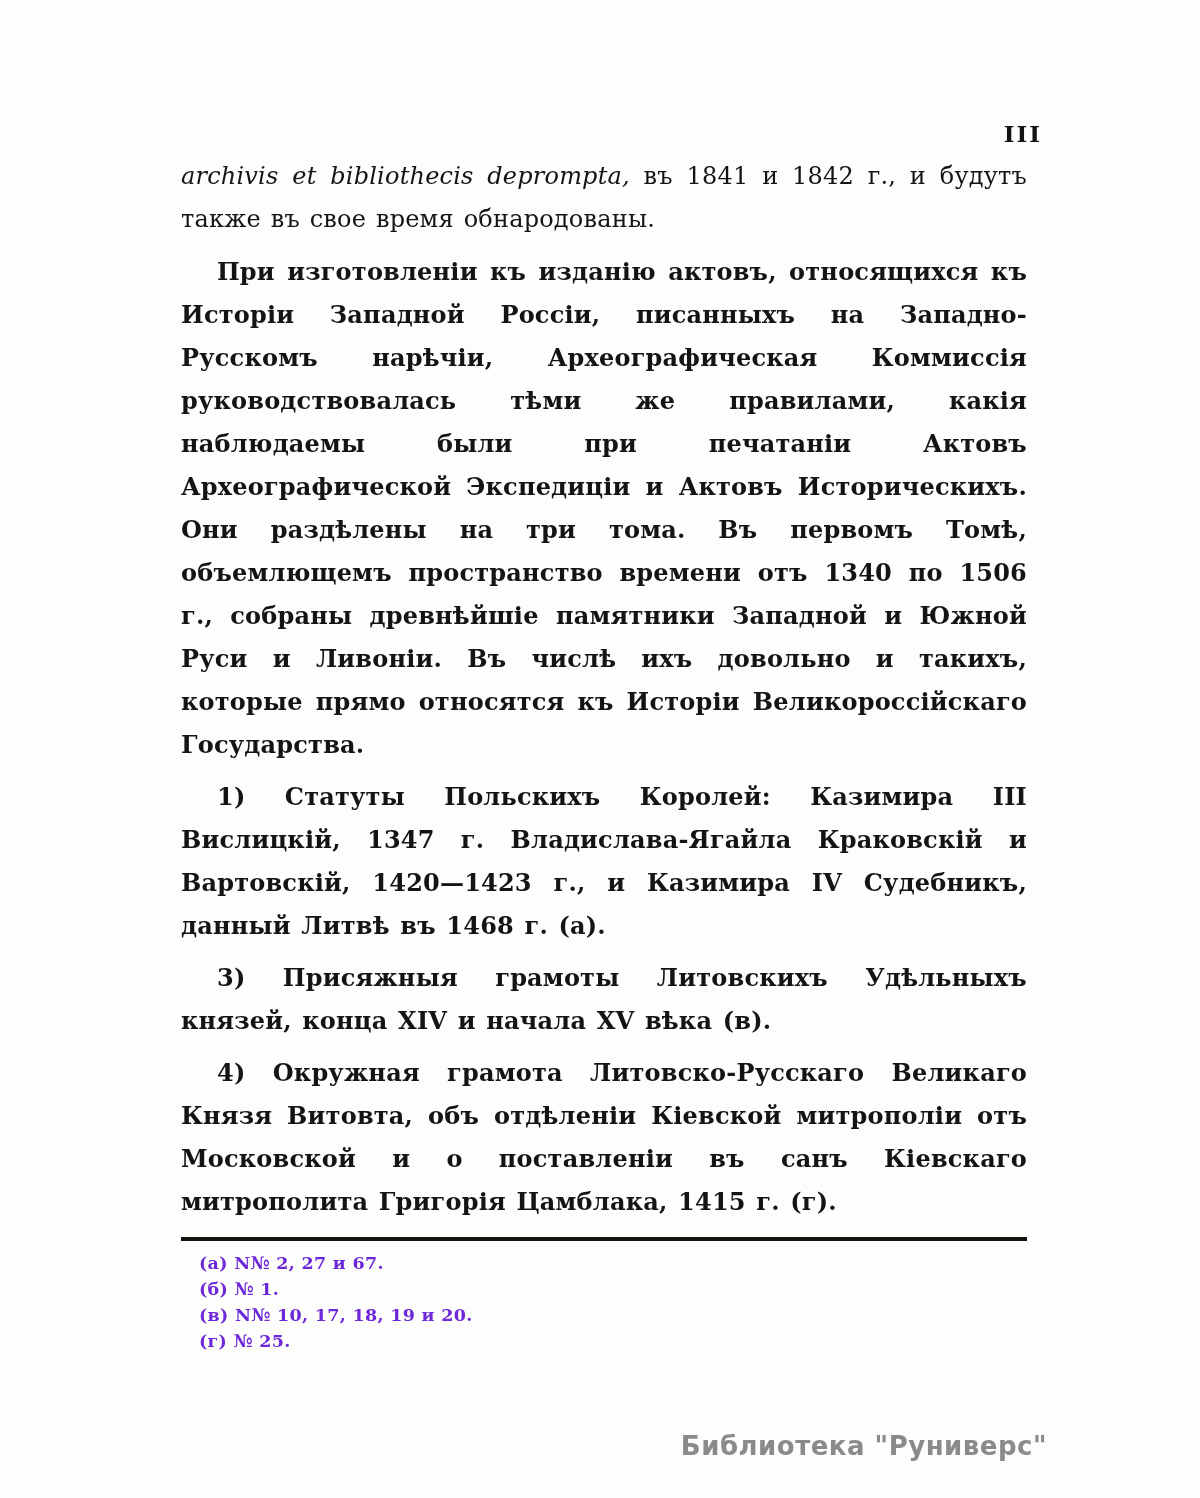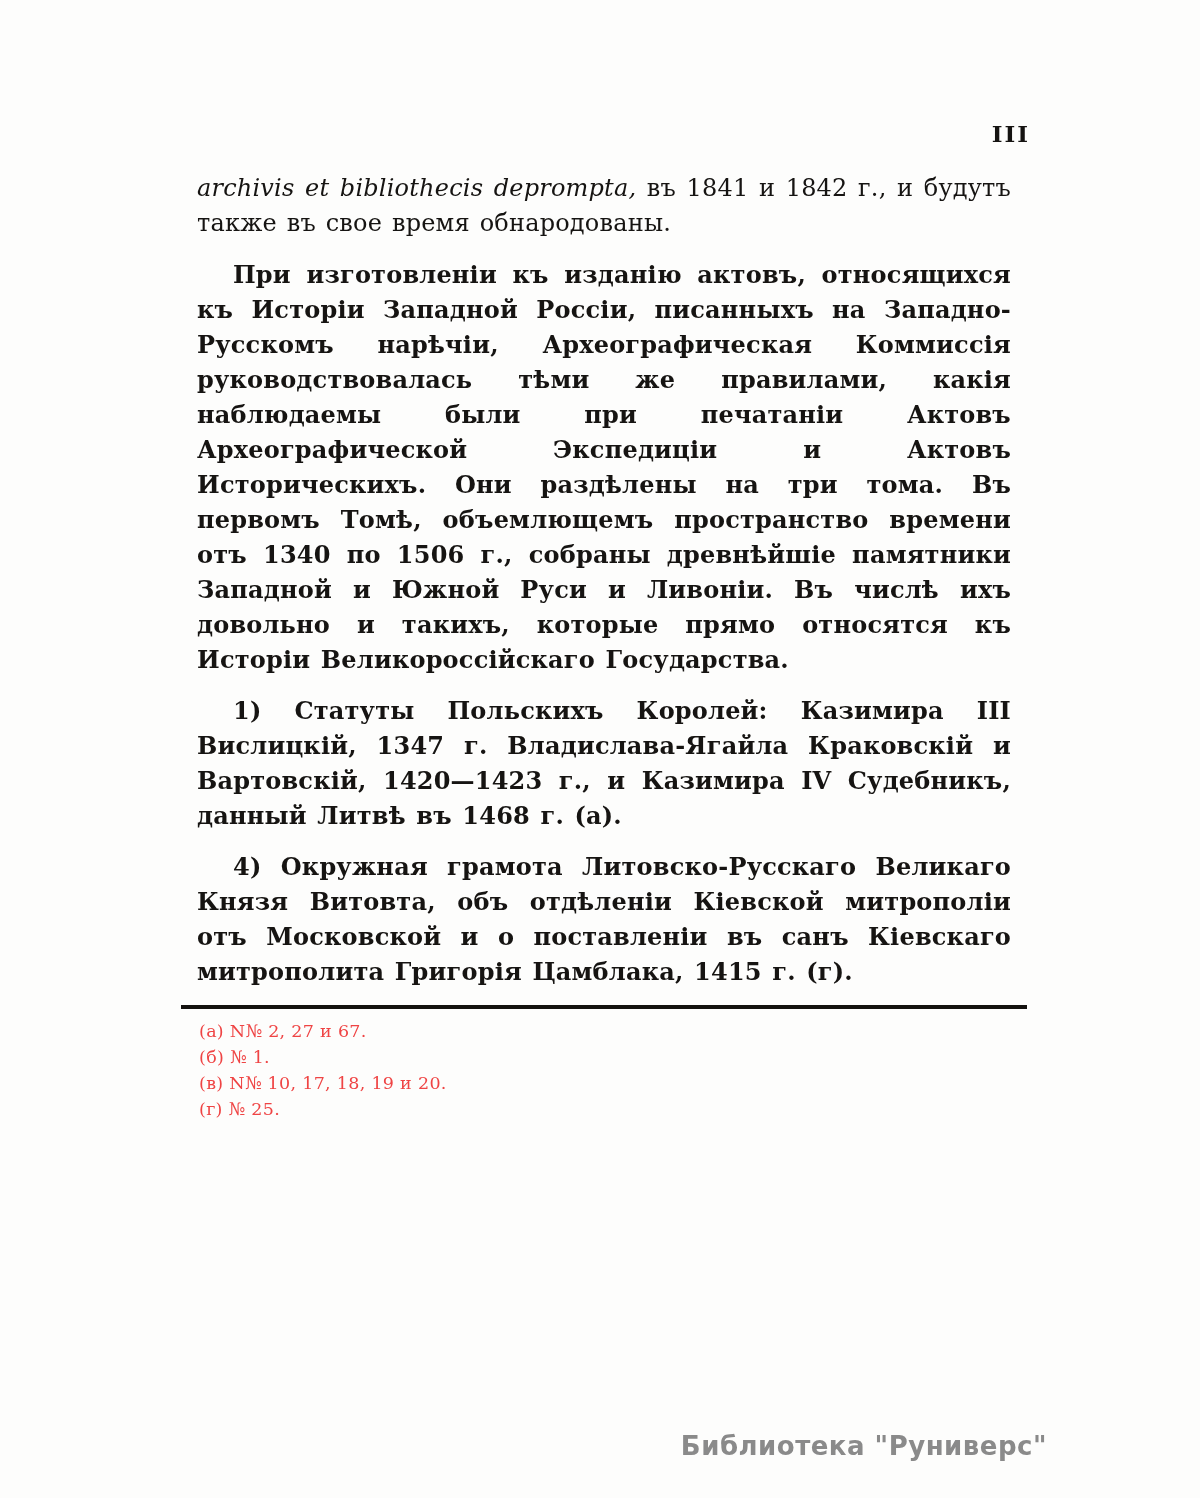--- a/index.html
+++ b/index.html
@@ -13,36 +13,36 @@
     height: 1498px;
     margin: 0 auto;
     background: #fdfdfc;
     overflow: hidden;
     font-family: "DejaVu Serif", "Liberation Serif", serif;
     color: #161412;
   }
   .page-number {
     position: absolute;
     top: 120px;
-    right: 170px;
+    right: 158px;
     font-size: 23px;
     font-weight: bold;
     letter-spacing: 2px;
     color: #151311;
   }
   .content {
     position: absolute;
     left: 181px;
     top: 155px;
     width: 846px;
   }
   .body-text p {
-    margin: 16px;
+    margin: 0;
     font-size: 24px;
-    line-height: 35px;
+    line-height: 43px;
     text-align: justify;
     letter-spacing: 0.2px;
     word-spacing: 2px;
   }
   .body-text p.indented {
     text-indent: 36px;
     margin-top: 9px;
     font-weight: bold;
   }
   .body-text .latin {
@@ -56,21 +56,22 @@
     width: 100%;
   }
   .footnotes {
     margin-top: 9px;
     padding-left: 18px;
   }
   .footnotes .fn {
     font-size: 17.5px;
     line-height: 26px;
     letter-spacing: 0.3px;
-    color: #ef4444;
+    color: #6d28d9;
+    font-weight: bold;
   }
   .watermark {
     position: absolute;
     top: 1431px;
     right: 153px;
     font-family: "DejaVu Sans", "Liberation Sans", sans-serif;
     font-weight: bold;
     font-size: 26px;
     color: #8a8a8a;
     letter-spacing: 0.5px;
@@ -88,20 +89,21 @@
     <div class="body-text">
 
       <p><span class="latin">archivis et bibliothecis deprompta,</span><span> въ 1841 и 1842 г., и будутъ также въ свое время обнародованы.</span></p>
 
       <p class="indented">При изготовленіи къ изданію актовъ, относящихся къ Исторіи Западной Россіи, писанныхъ на Западно-Русскомъ нарѣчіи, Археографическая Коммиссія руководствовалась тѣми же правилами, какія наблюдаемы были при печатаніи Актовъ Археографической Экспедиціи и Актовъ Историческихъ. Они раздѣлены на три тома. Въ первомъ Томѣ, объемлющемъ пространство времени отъ 1340 по 1506 г., собраны древнѣйшіе памятники Западной и Южной Руси и Ливоніи. Въ числѣ ихъ довольно и такихъ, которые прямо относятся къ Исторіи Великороссійскаго Государства.</p>
 
 
       <p class="indented">1) Статуты Польскихъ Королей: Казимира III Вислицкій, 1347 г. Владислава-Ягайла Краковскій и Вартовскій, 1420—1423 г., и Казимира IV Судебникъ, данный Литвѣ въ 1468 г. (а).</p>
 
 
+      <p class="indented">3) Присяжныя грамоты Литовскихъ Удѣльныхъ князей, конца XIV и начала XV вѣка (в).</p>
 
       <p class="indented">4) Окружная грамота Литовско-Русскаго Великаго Князя Витовта, объ отдѣленіи Кіевской митрополіи отъ Московской и о поставленіи въ санъ Кіевскаго митрополита Григорія Цамблака, 1415 г. (г).</p>
 
 
     </div>
 
     <hr class="footnote-rule">
 
     <div class="footnotes">
       <div class="fn">(а) N№ 2, 27 и 67.</div>

